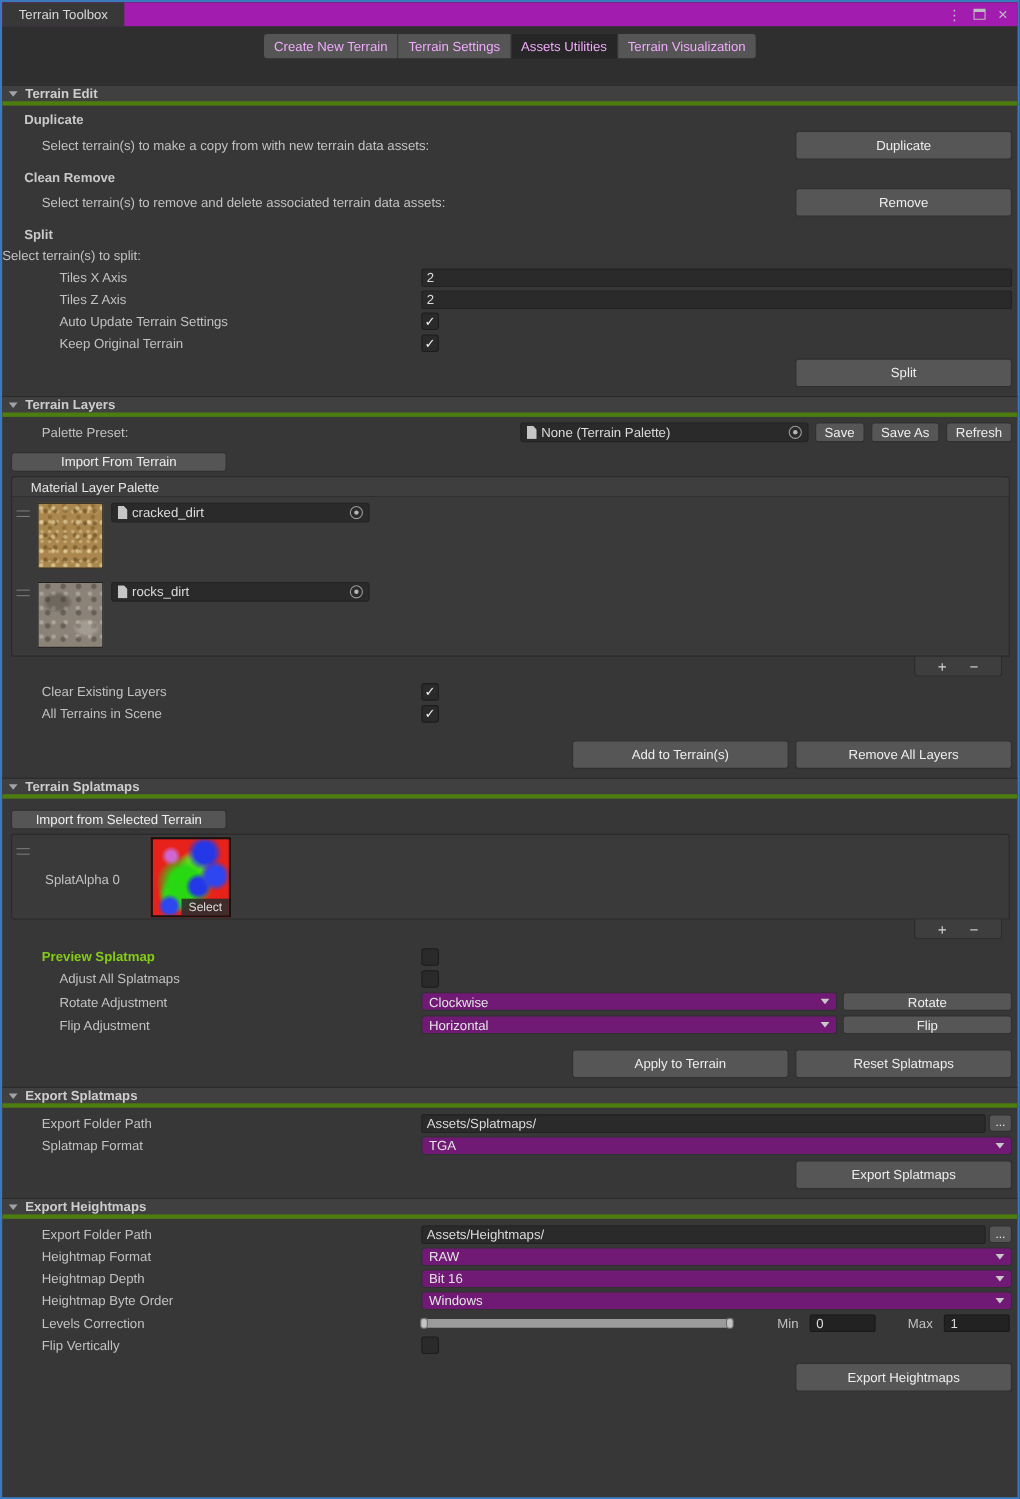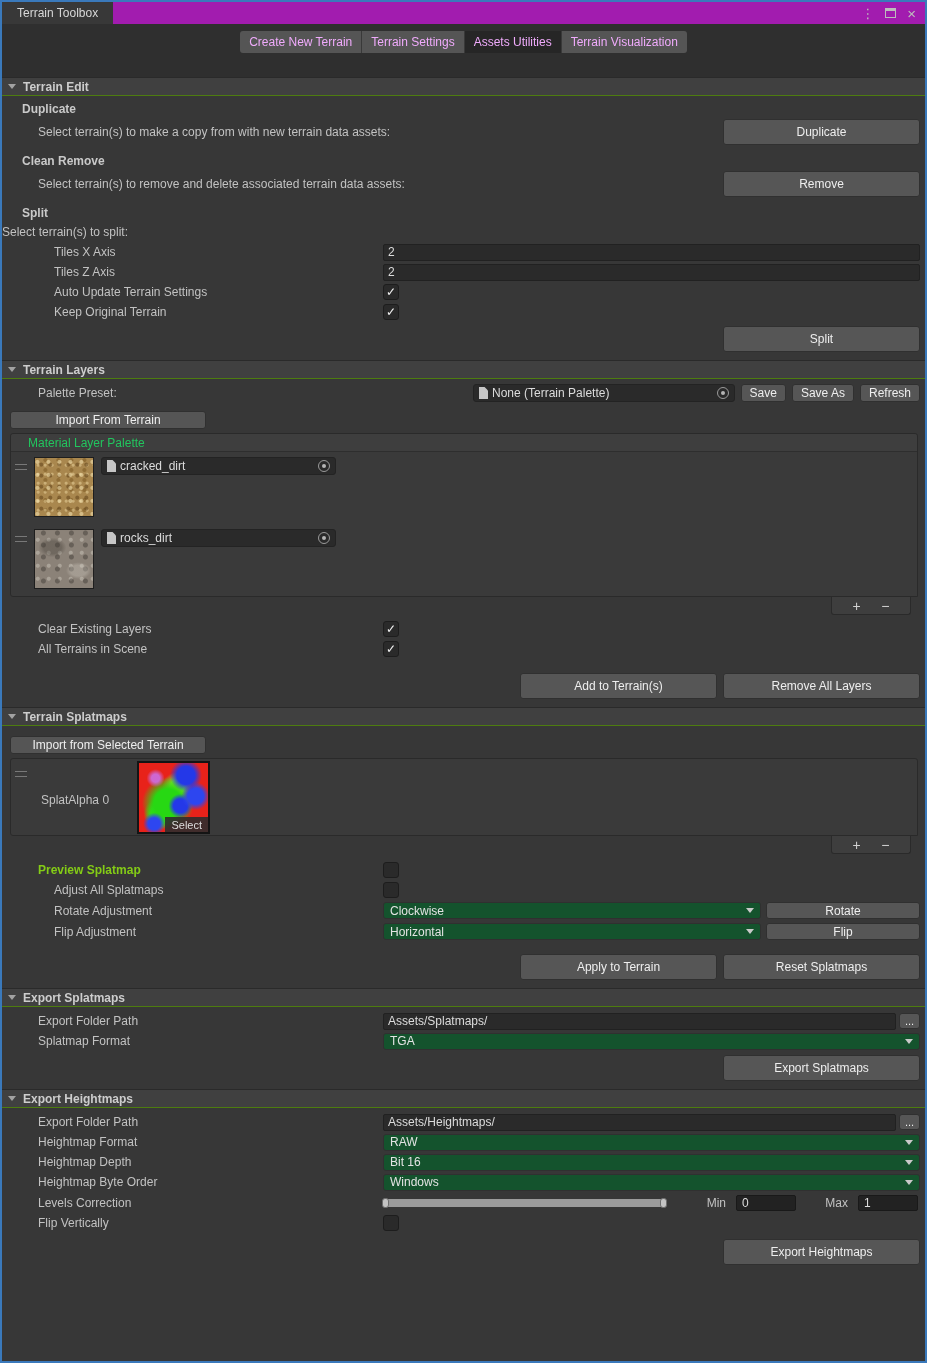--- a/index.html
+++ b/index.html
@@ -22,21 +22,21 @@
   .max-box { width: 11px; height: 10px; border: 1px solid #bdbdbd; border-top-width: 3px; }
   .close-x { font-size: 15px; line-height: 1; }
   
   .toolbar { height: 53px; background: #2f2f2f; display: flex; justify-content: center; align-items: flex-start; padding-top: 7px; }
   .tab-group { display: flex; }
   .tab { background: #555555; color: #f0abfc; height: 22px; padding: 0 9px; display: flex; align-items: center; border-right: 1px solid #393939; cursor: default; }
   .tab:first-child { border-radius: 3px 0 0 3px; }
   .tab:last-child { border-radius: 0 3px 3px 0; border-right: none; }
   .tab.active { background: #262626; }
   
-  .section-header { height: 19px; background: #404040; border-top: 1px solid #2a2a2a; border-bottom: 1px solid #4d7c0f; display: flex; align-items: center; padding-left: 6px; gap: 7px; font-weight: bold; color: #cdcdcd; }
+  .section-header { height: 19px; background: #404040; border-top: 1px solid #2a2a2a; border-bottom: 4px solid #4d7c0f; display: flex; align-items: center; padding-left: 6px; gap: 7px; font-weight: bold; color: #cdcdcd; }
   .fold-arrow { width: 0; height: 0; border-left: 4px solid transparent; border-right: 4px solid transparent; border-top: 5px solid #a2a2a2; }
   .section-body { padding: 4px 0 8px 0; }
   .subheading { font-weight: bold; color: #c9c9c9; padding-left: 20px; height: 18px; display: flex; align-items: center; }
   .m-top6 { margin-top: 6px; }
   .row { display: flex; align-items: center; min-height: 20px; padding-left: 36px; }
   .row .label { width: 345px; flex-shrink: 0; color: #c2c2c2; }
   .row .label.indent { padding-left: 16px; }
   .controls { flex: 1; display: flex; align-items: center; margin-right: 5px; }
   .desc-btn-row { display: flex; align-items: center; padding-left: 36px; min-height: 28px; }
   .desc-btn-row .desc { flex: 1; color: #c2c2c2; }
@@ -47,27 +47,27 @@
   .btn-row { display: flex; justify-content: flex-end; gap: 6px; margin-top: 4px; padding-right: 5px; }
   .btn-row .btn { width: 197px; height: 26px; }
   .btn-small { height: 18px; padding: 0 8px; margin-left: 6px; flex-shrink: 0; }
   .tfield { flex: 1; height: 17px; background: #2a2a2a; border: 1px solid #212121; border-radius: 2px; color: #dcdcdc; padding: 0 4px; display: flex; align-items: center; }
   .checkbox { width: 16px; height: 16px; background: #2a2a2a; border: 1px solid #1d1d1d; border-radius: 3px; display: flex; align-items: center; justify-content: center; color: #f0f0f0; font-size: 12px; }
   .checkbox.checked::after { content: '✓'; }
   .obj-field { flex: 1; height: 18px; background: #2a2a2a; border: 1px solid #232323; border-radius: 3px; display: flex; align-items: center; padding: 0 5px; gap: 4px; color: #dcdcdc; }
   .page-icon { width: 9px; height: 12px; background: #c6c6c6; clip-path: polygon(0 0, 62% 0, 100% 30%, 100% 100%, 0 100%); flex-shrink: 0; }
   .picker { width: 12px; height: 12px; border: 1px solid #9a9a9a; border-radius: 50%; margin-left: auto; position: relative; flex-shrink: 0; }
   .picker::after { content: ''; position: absolute; left: 3px; top: 3px; width: 4px; height: 4px; background: #b5b5b5; border-radius: 50%; }
-  .dropdown { height: 17px; background: #14532d; border: 1px solid #303030; border-radius: 3px; display: flex; align-items: center; padding: 0 6px; color: #e3e3e3; flex: 1; }
+  .dropdown { height: 17px; background: #701a75; border: 1px solid #303030; border-radius: 3px; display: flex; align-items: center; padding: 0 6px; color: #e3e3e3; flex: 1; }
   .dd-arrow { margin-left: auto; width: 0; height: 0; border-left: 4px solid transparent; border-right: 4px solid transparent; border-top: 5px solid #c9c9c9; }
   .drag-handle { width: 12px; height: 6px; border-top: 1px solid #787878; border-bottom: 1px solid #787878; flex-shrink: 0; }
   
   .wide-btn { width: 196px; height: 18px; margin-left: 8px; background: #555555; }
   .list-box { margin: 4px 7px 0 8px; border: 1px solid #2a2a2a; border-radius: 3px 3px 0 3px; background: #3a3a3a; }
-  .list-header { height: 18px; background: #3e3e3e; padding-left: 17px; display: flex; align-items: center; color: #22c55e; border-bottom: 1px solid #2e2e2e; border-radius: 3px 3px 0 0; }
+  .list-header { height: 18px; background: #3e3e3e; padding-left: 17px; display: flex; align-items: center; color: #e5e5e5; border-bottom: 1px solid #2e2e2e; border-radius: 3px 3px 0 0; }
   .layer-row { height: 72px; padding: 5px 4px 0 4px; display: flex; gap: 7px; }
   .layer-row .drag-handle { margin-top: 7px; }
   .thumb { width: 60px; height: 60px; border: 1px solid #1e1e1e; flex-shrink: 0; }
   .tex-cracked { background-image:
       radial-gradient(circle at 22% 30%, rgba(255,240,190,.5) 0 1.5px, transparent 2.5px),
       radial-gradient(circle at 70% 60%, rgba(90,60,20,.5) 0 1.5px, transparent 2.5px),
       radial-gradient(circle at 45% 80%, rgba(255,235,180,.4) 0 1px, transparent 2px),
       radial-gradient(circle at 80% 20%, rgba(120,85,30,.5) 0 1.5px, transparent 2.5px);
     background-size: 11px 13px, 9px 11px, 7px 9px, 13px 10px; background-color: #a9874e; }
   .tex-rocks { background-image:

